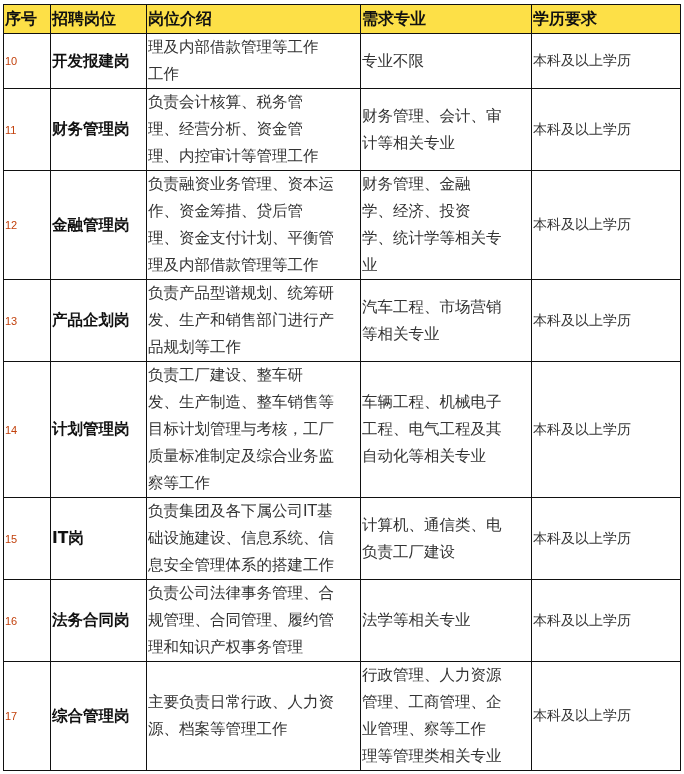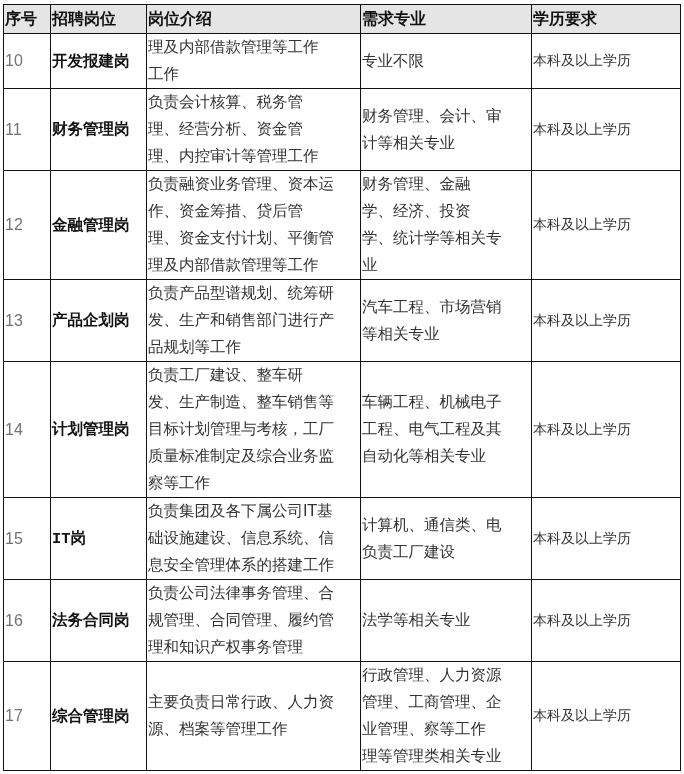--- a/index.html
+++ b/index.html
@@ -29,47 +29,46 @@
     width: 678px;
   }
   table.jobs td, table.jobs th {
     border: 1.5px solid #111;
     padding: 0 0 0 1px;
     vertical-align: middle;
     text-align: left;
     overflow: hidden;
   }
   table.jobs th {
-    background: #e5e5e5;
+    background: #fde047;
     color: #111;
     font-weight: bold;
     font-size: 16px;
     height: 28px;
     line-height: 28px;
     white-space: nowrap;
   }
   .c-no   { width: 47px; }
   .c-pos  { width: 96px; }
   .c-desc { width: 214px; }
   .c-maj  { width: 171px; }
   .c-edu  { width: auto; }
 
   td.no {
     font-family: "Liberation Sans", sans-serif;
-    color: #737373;
-    font-size: 16px;
+    color: #c2410c;
+    font-size: 11px;
     padding-left: 3px;
   }
   td.pos {
     color: #111;
     font-weight: bold;
     font-size: 15.5px;
     padding-left: 3px;
     white-space: nowrap;
-    font-family: Liberation Mono, monospace;
   }
   td.desc, td.maj {
     color: #333;
     font-size: 15.5px;
     line-height: 27px;
     word-break: break-all;
   }
   td.desc .line, td.maj .line {
     display: block;
     white-space: nowrap;

